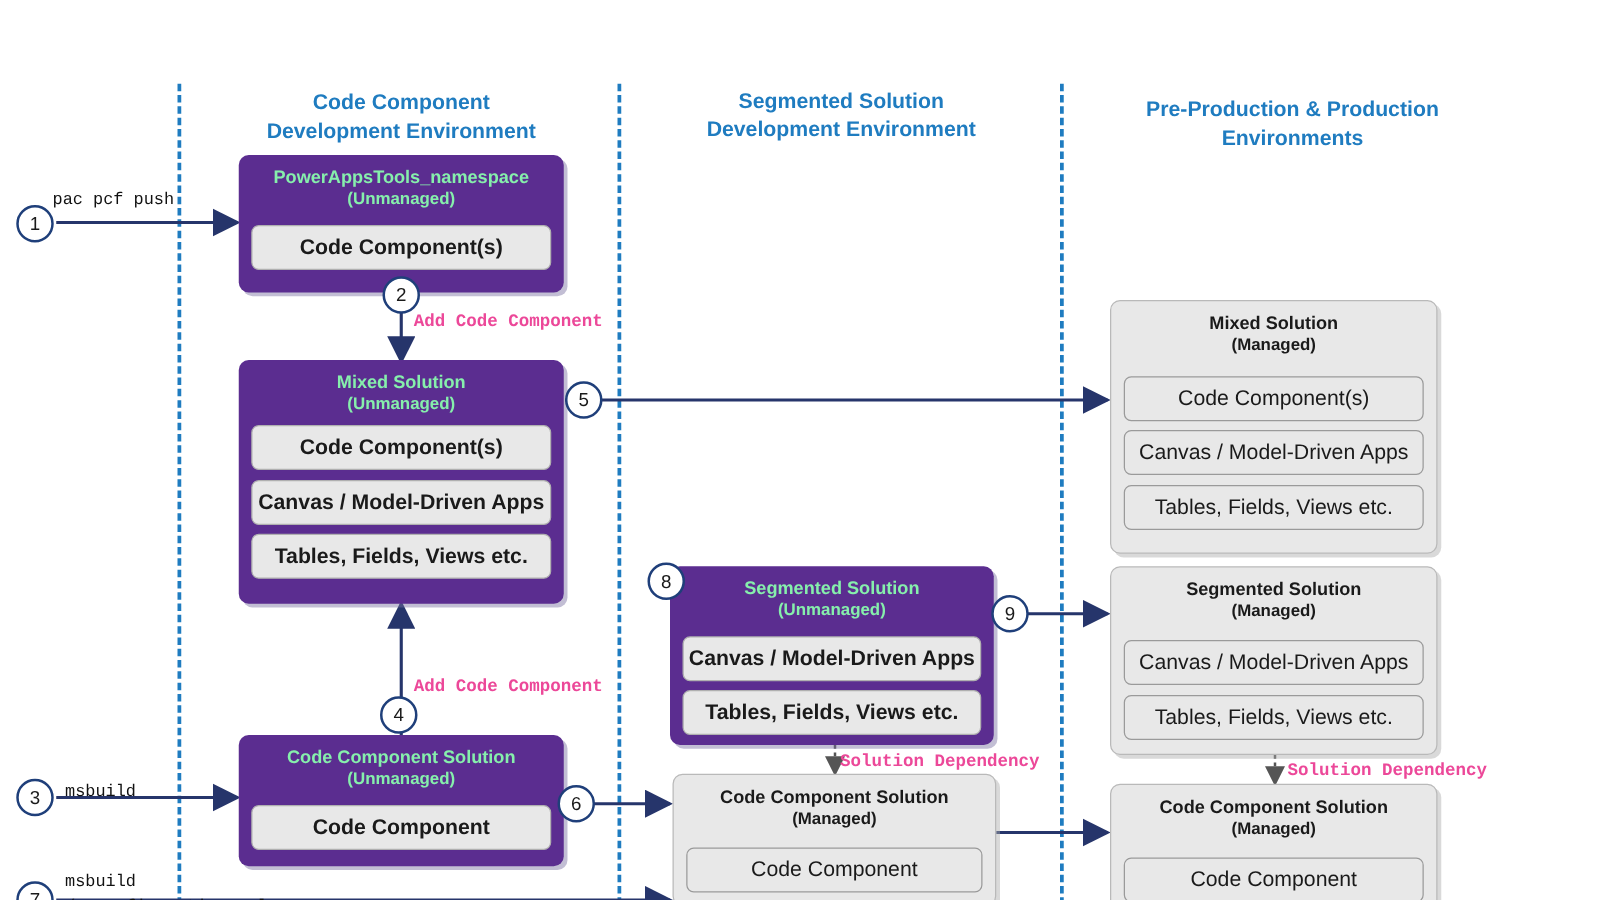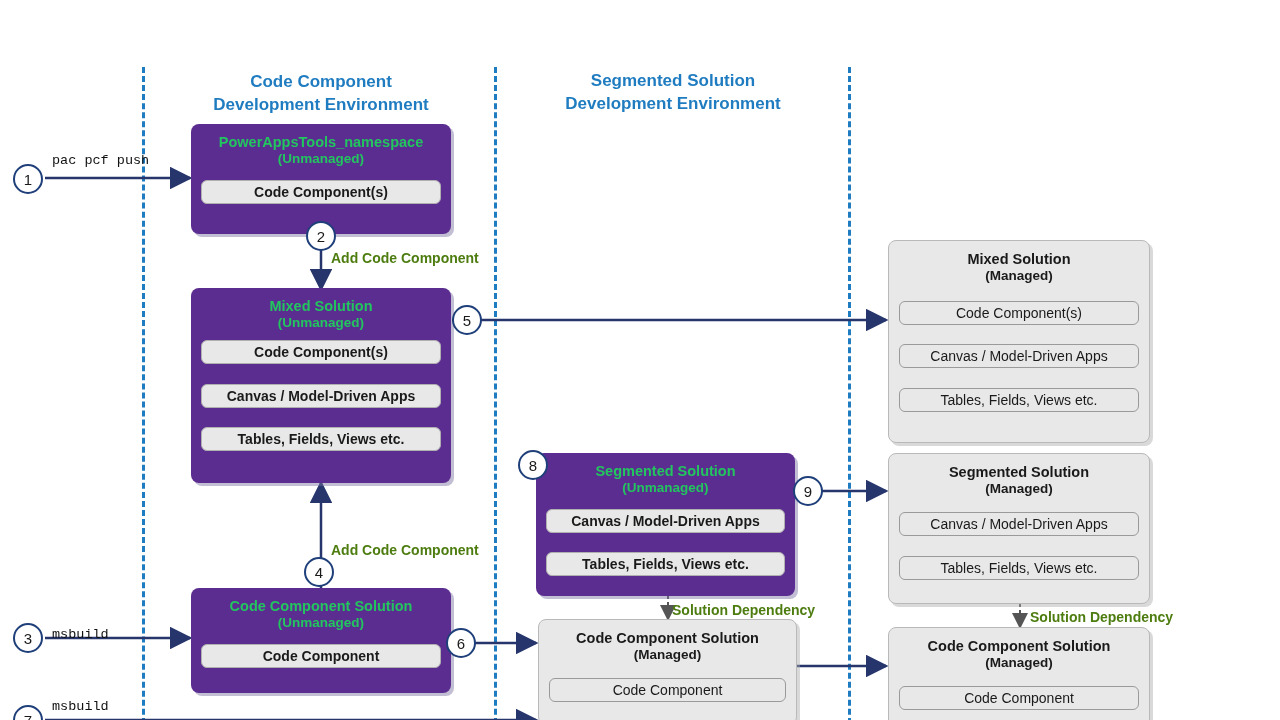--- a/index.html
+++ b/index.html
@@ -41,47 +41,47 @@
   .box.purple {
     background: #5b2d90;
     box-shadow: 3px 3px 0 0 rgba(120,110,160,0.45);
   }
   .box.grey {
     background: #e8e8e8;
     border: 1px solid #b9b9b9;
     box-shadow: 3px 3px 0 0 rgba(170,170,170,0.45);
   }
   .box-title {
-    color: #22c55e;
+    color: #86efac;
     text-align: center;
     font-size: 14.5px;
     font-weight: 700;
     line-height: 1.25;
     padding-top: 9px;
   }
   .box-title .sub {
     font-weight: 700;
     font-size: 13.5px;
     display: block;
   }
   .box.grey .box-title {
     color: #1a1a1a;
   }
   .inner {
     position: absolute;
     left: 10px;
     right: 10px;
-    height: 24px;
+    height: 36px;
     background: #e8e8e8;
     border: 1px solid #b0b0b0;
     border-radius: 6px;
     display: flex;
     align-items: center;
     justify-content: center;
-    font-size: 14px;
+    font-size: 17px;
     color: #1a1a1a;
     font-weight: 700;
     box-sizing: border-box;
   }
   .box.grey .inner {
     background: #e8e8e8;
     border: 1px solid #9a9a9a;
     font-weight: 400;
   }
   
@@ -97,23 +97,24 @@
     display: flex;
     align-items: center;
     justify-content: center;
     box-sizing: border-box;
     z-index: 5;
   }
   
   .label {
     position: absolute;
     font-size: 14px;
-    color: #4d7c0f;
+    color: #ec4899;
     font-weight: 700;
     white-space: nowrap;
+    font-family: Liberation Mono, monospace;
   }
   .mono {
     position: absolute;
     font-family: "Liberation Mono", monospace;
     font-size: 13.5px;
     color: #111111;
     white-space: pre;
     line-height: 1.45;
   }
   
@@ -132,20 +133,22 @@
 
   <div class="col-title" style="left:171px; top:40px; width:300px;">
     <div>Code Component</div>
     <div>Development Environment</div>
   </div>
   <div class="col-title" style="left:523px; top:39px; width:300px;">
     <div>Segmented Solution</div>
     <div>Development Environment</div>
   </div>
   <div class="col-title" style="left:884px; top:46px; width:300px;">
+    <div>Pre-Production &amp; Production</div>
+    <div>Environments</div>
   </div>
 
   <div class="divider" style="left:142px; height:684px;"></div>
   <div class="divider" style="left:494px; height:684px;"></div>
   <div class="divider" style="left:848px; height:684px;"></div>
 
   <svg id="wires">
     <defs>
       <marker id="ah" markerWidth="9" markerHeight="9" refX="8" refY="4.5" orient="auto">
         <path d="M0,0 L9,4.5 L0,9 z" fill="#26356b"></path>
@@ -181,21 +184,21 @@
   <div class="step" style="left:13px; top:133px;">1</div>
   <div class="step" style="left:306px; top:190px;">2</div>
   <div class="step" style="left:13px; top:592px;">3</div>
   <div class="step" style="left:304px; top:526px;">4</div>
   <div class="step" style="left:452px; top:274px;">5</div>
   <div class="step" style="left:446px; top:597px;">6</div>
   <div class="step" style="left:13px; top:674px;">7</div>
   <div class="step" style="left:518px; top:419px;">8</div>
   <div class="step" style="left:793px; top:445px;">9</div>
 
-  <div class="mono" style="left:52px; top:120px;">pac pcf push</div>
+  <div class="mono" style="left:42px; top:120px;">pac pcf push</div>
   <div class="mono" style="left:52px; top:594px;">msbuild</div>
   <div class="mono" style="left:52px; top:666px;">msbuild
 /p:configuration=Release</div>
 
   <div class="label" style="left:331px; top:219px;">Add Code Component</div>
   <div class="label" style="left:331px; top:511px;">Add Code Component</div>
   <div class="label" style="left:672px; top:571px;">Solution Dependency</div>
   <div class="label" style="left:1030px; top:578px;">Solution Dependency</div>
 
   <div class="box purple" style="left:191px; top:93px; width:260px; height:110px;">

